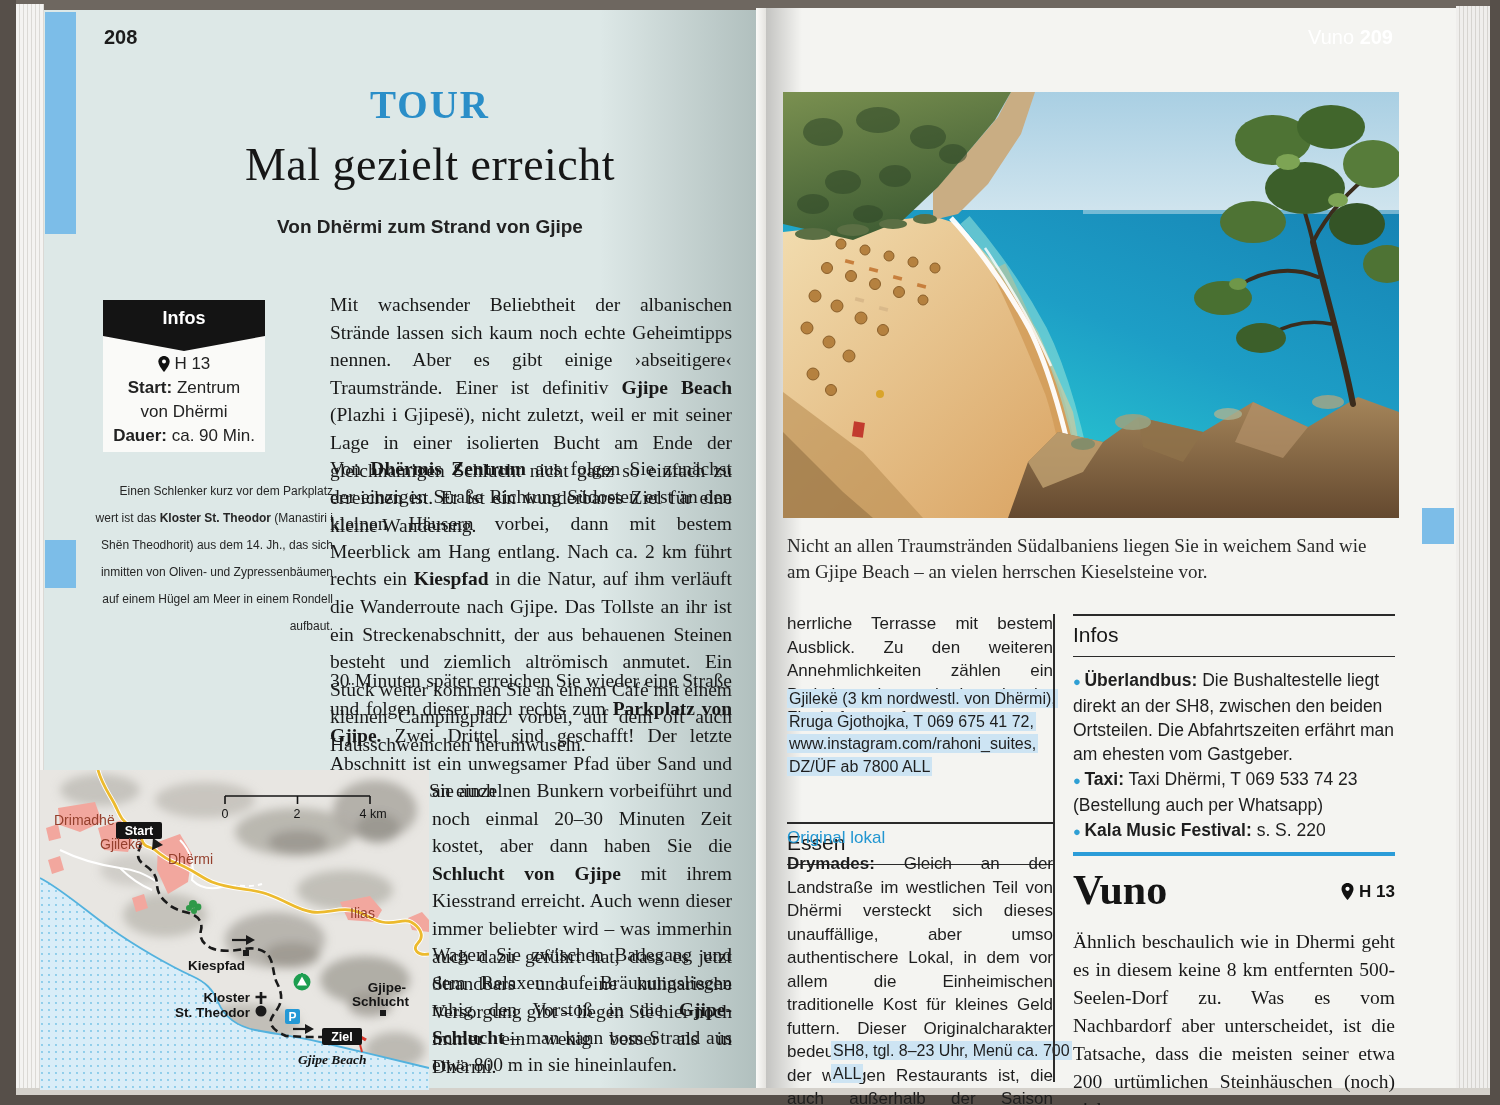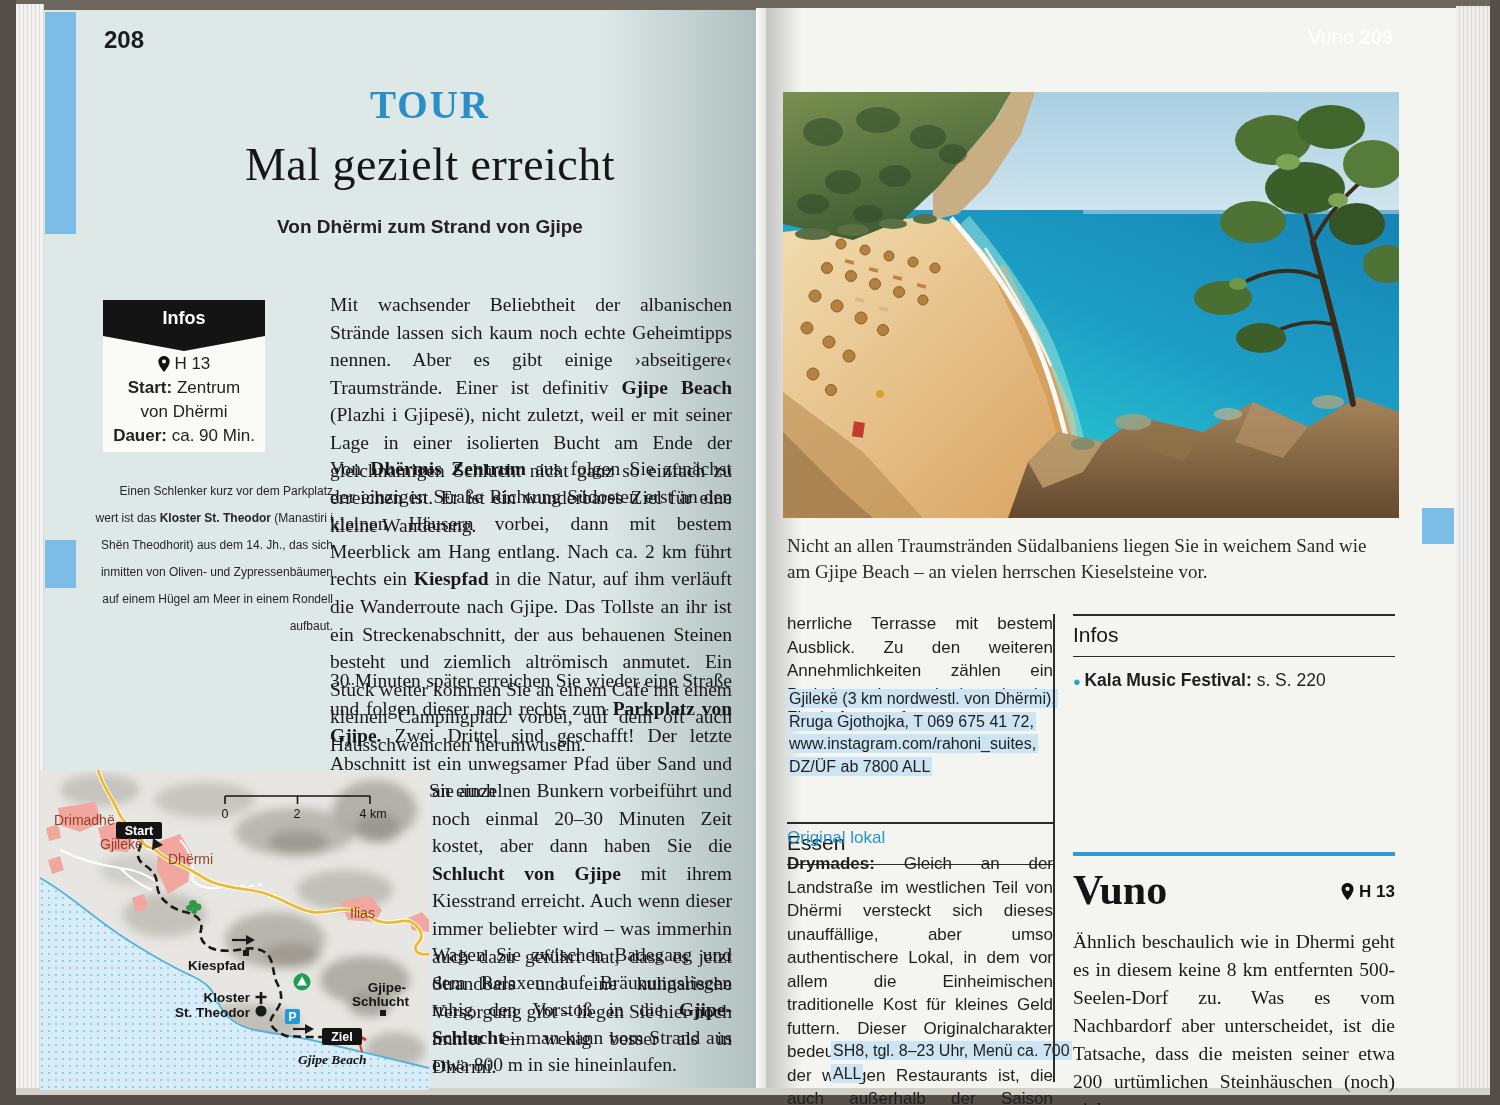--- a/index.html
+++ b/index.html
@@ -13,21 +13,21 @@
   .stack-l{background:repeating-linear-gradient(90deg,#f4f3f1 0 3px,#dbd9d5 3px 4px);}
   .stack-r{background:repeating-linear-gradient(90deg,#efeeec 0 3px,#d6d4d0 3px 4px);}
   .page-left{background:#dde8e7;}
   .page-right{background:#f4f4f1;}
   .gutter-l{background:linear-gradient(to right,rgba(70,95,92,0) 0%,rgba(60,85,82,0.28) 100%);}
   .gutter-r{background:linear-gradient(to right,rgba(0,0,0,0.20) 0%,rgba(0,0,0,0) 100%);}
   .sliver{background:linear-gradient(to right,#fbfbf9,#e4e3df);}
 
   .tab{background:#7cbde8;}
 
-  .pgnum{font-size:24px;font-weight:bold;color:#1c1c1c;}
+  .pgnum{font-size:20px;font-weight:bold;color:#1c1c1c;}
   .hdr-right{font-size:20px;color:#ffffff;text-align:right;}
 
   .kicker{font-size:39px;font-weight:bold;letter-spacing:2px;color:#2a8ec8;text-align:center;}
   .booktitle{font-size:46px;color:#161616;text-align:center;letter-spacing:.5px;}
   .subtitle{font-size:19px;font-weight:bold;color:#222;text-align:center;}
 
   .infobox-body{background:#fafaf8;text-align:center;font-size:17px;line-height:24px;color:#222;
                 padding-top:52px;}
   .infobox-banner{background:#141414;color:#fff;text-align:center;font-weight:bold;font-size:18px;
                   line-height:36px;}
@@ -373,20 +373,22 @@
 <div class="abs contact" style="left:787px;top:1040px;width:270px;padding-left:44px;">
   <span class="hl">SH8, tgl. 8–23 Uhr, Menü ca. 700 ALL</span>
 </div>
 
 <div class="abs divider" style="left:1053px;top:614px;height:468px;"></div>
 
 <div class="abs" style="left:1073px;top:614px;width:322px;">
   <div class="sechead rule-t rule-b">Infos</div>
 </div>
 <div class="abs" style="left:1073px;top:668px;width:322px;">
+  <div class="info-item"><span><b>Überlandbus:</b> Die Bushaltestelle liegt direkt an der SH8, zwischen den beiden Ortsteilen. Die Abfahrtszeiten erfährt man am ehesten vom Gastgeber.</span></div>
+  <div class="info-item"><span><b>Taxi:</b> Taxi Dhërmi, T 069 533 74 23 (Bestellung auch per Whatsapp)</span></div>
   <div class="info-item"><span><b>Kala Music Festival:</b> s. S. 220</span></div>
 </div>
 
 <div class="abs bluebar" style="left:1073px;top:852px;width:322px;"></div>
 <div class="abs" style="left:1073px;top:866px;width:322px;">
   <span class="vuno-title serif">Vuno</span>
   <span class="abs gridref" style="right:0;top:16px;">
     <svg width="13" height="17" viewBox="0 0 12 17" style="vertical-align:-3px;">
         <path d="M6 0C2.7 0 0 2.6 0 5.9 0 10.3 6 17 6 17s6-6.7 6-11.1C12 2.6 9.3 0 6 0z" fill="#111"></path>
         <circle cx="6" cy="5.8" r="2.1" fill="#fff"></circle>

